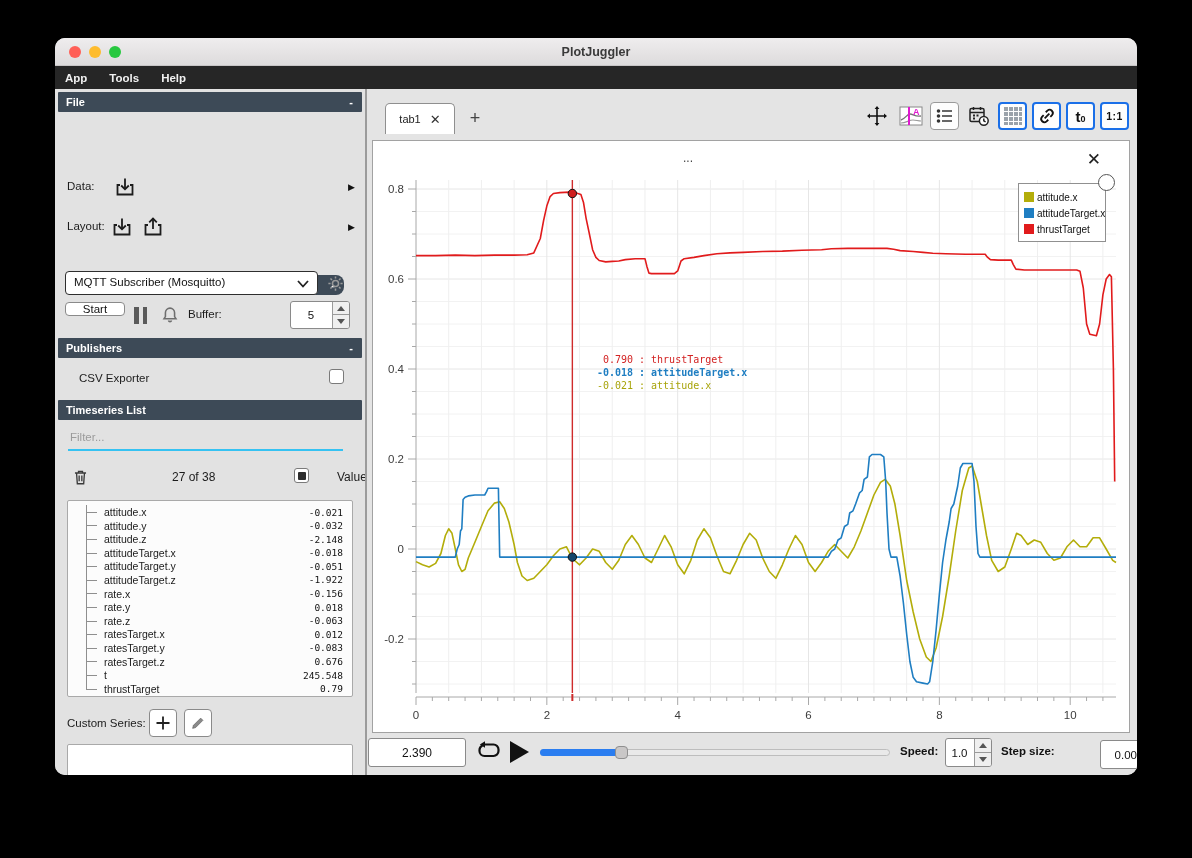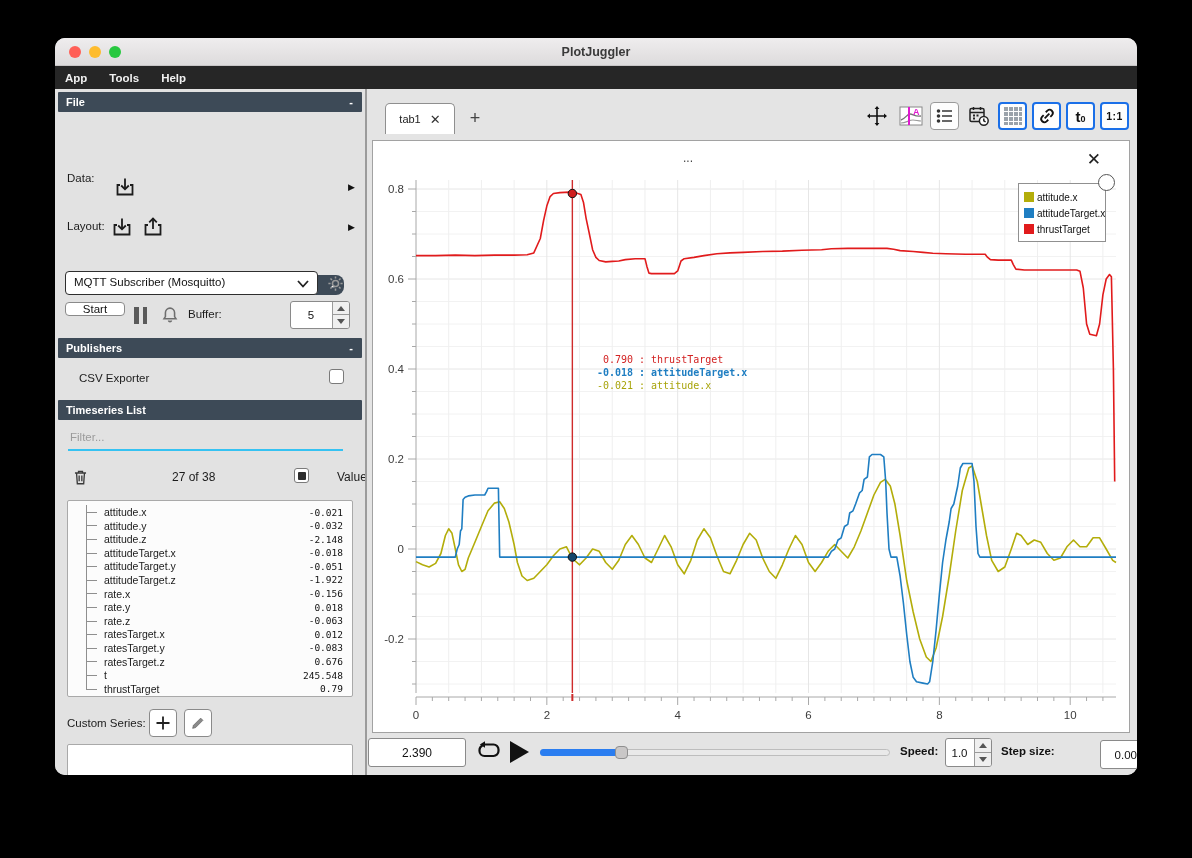--- a/index.html
+++ b/index.html
@@ -159,21 +159,21 @@
   </div>
 
   <div class="left-pane">
 
     <div class="sec-header">
       <span>File</span>
       <span class="collapse">-</span>
     </div>
 
     <div class="row" style="position:absolute;left:0;top:82px;width:310px;height:32px;">
-      <span class="lbl" style="position:absolute;left:12px;top:1px;text-align:center;">Data:</span>
+      <span class="lbl" style="position:absolute;left:12px;top:9px;text-align:center;">Data:</span>
       <span class="icon-btn" style="position:absolute;left:58px;top:4px;">
         <svg width="24" height="24" viewBox="0 0 24 24" fill="none" stroke="#1c1c1c" stroke-width="1.8">
           <path d="M12 3.5v10.5"></path>
             <path d="M8.2 10.5 12 14.3l3.8-3.8"></path>
             <path d="M7 10H4.5v9.5h15V10H17"></path>
         </svg>
       </span>
       <span class="arrow-right">▶</span>
     </div>
 

